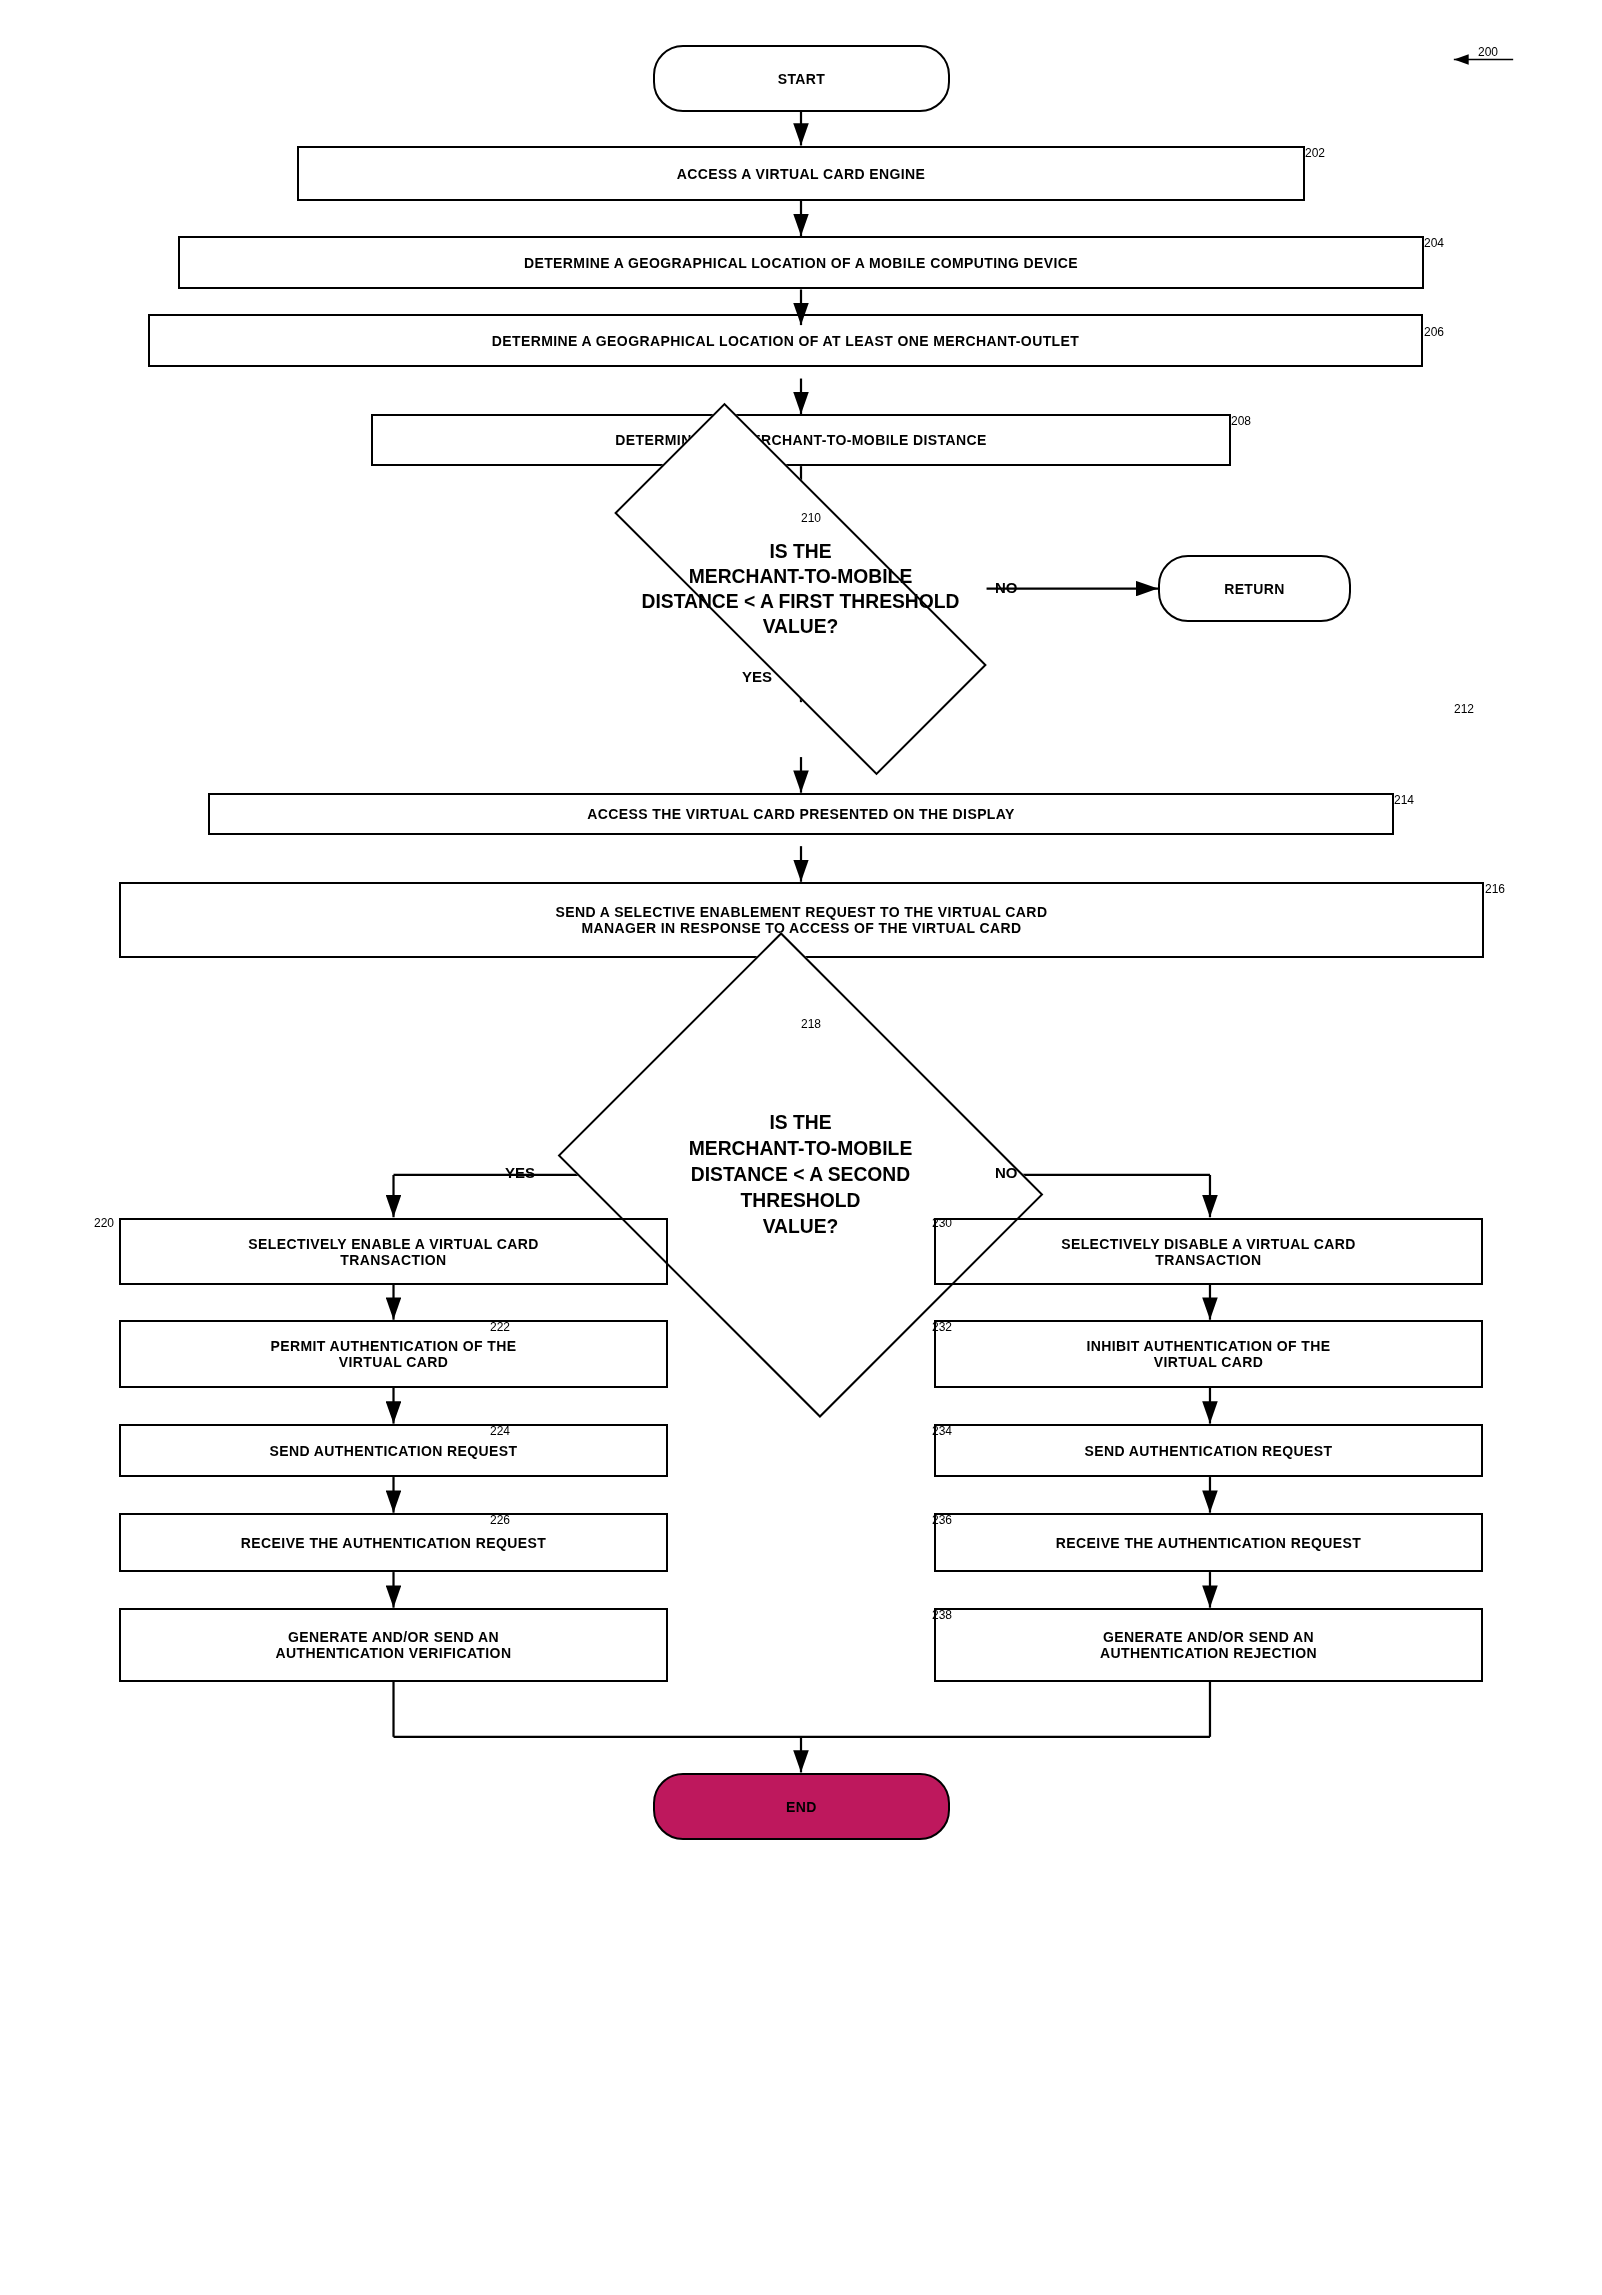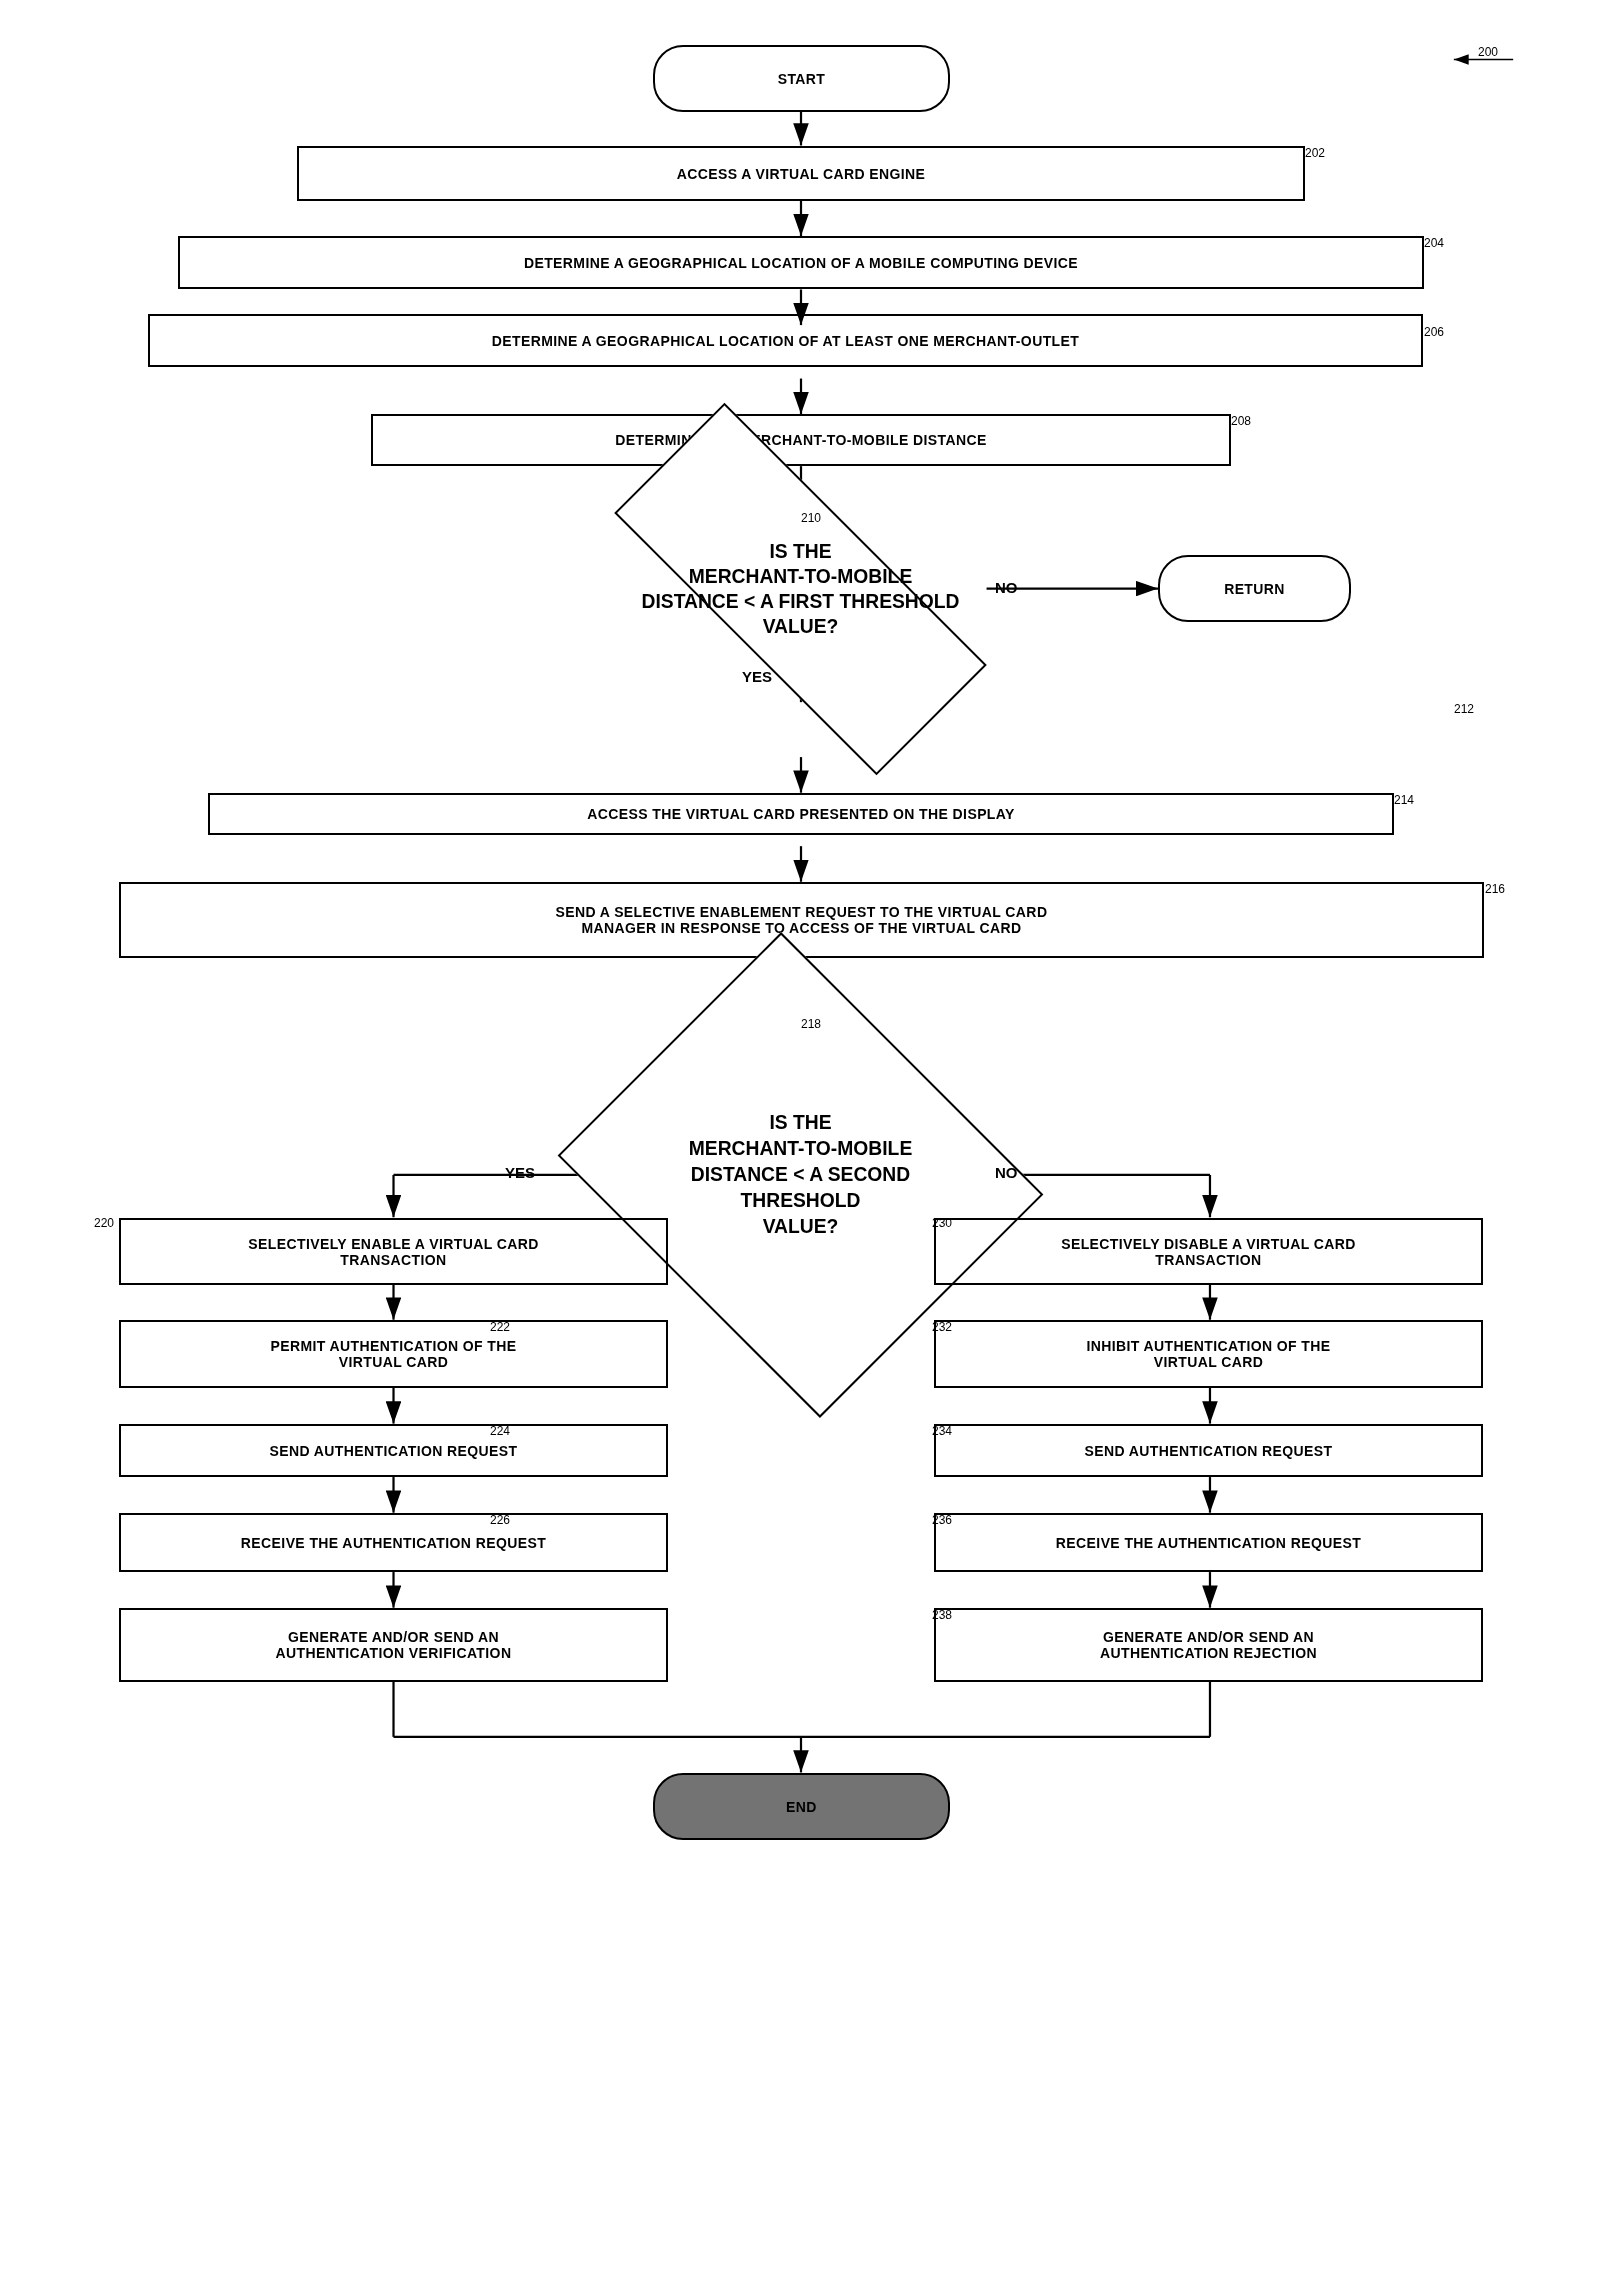--- a/index.html
+++ b/index.html
@@ -242,16 +242,16 @@
 
   <div class="node rect" style="top:1513px; left:934px; width:549px; height:59px;">RECEIVE THE AUTHENTICATION REQUEST</div>
 
   <div class="ref-number" style="top:1608px; left:932px;">238</div>
 
   <div class="node rect" style="top:1608px; left:934px; width:549px; height:74px;">
     <span style="white-space:pre-line; text-align:center;">GENERATE AND/OR SEND AN
 AUTHENTICATION REJECTION</span>
   </div>
 
-  <div class="node rounded-rect" style="top:1773px; left:653px; width:297px; height:67px; background:#737373;">END</div>
+  <div class="node rounded-rect" style="top:1773px; left:653px; width:297px; height:67px; background:#be185d;">END</div>
 
 </div>
 
 
 </body></html>

